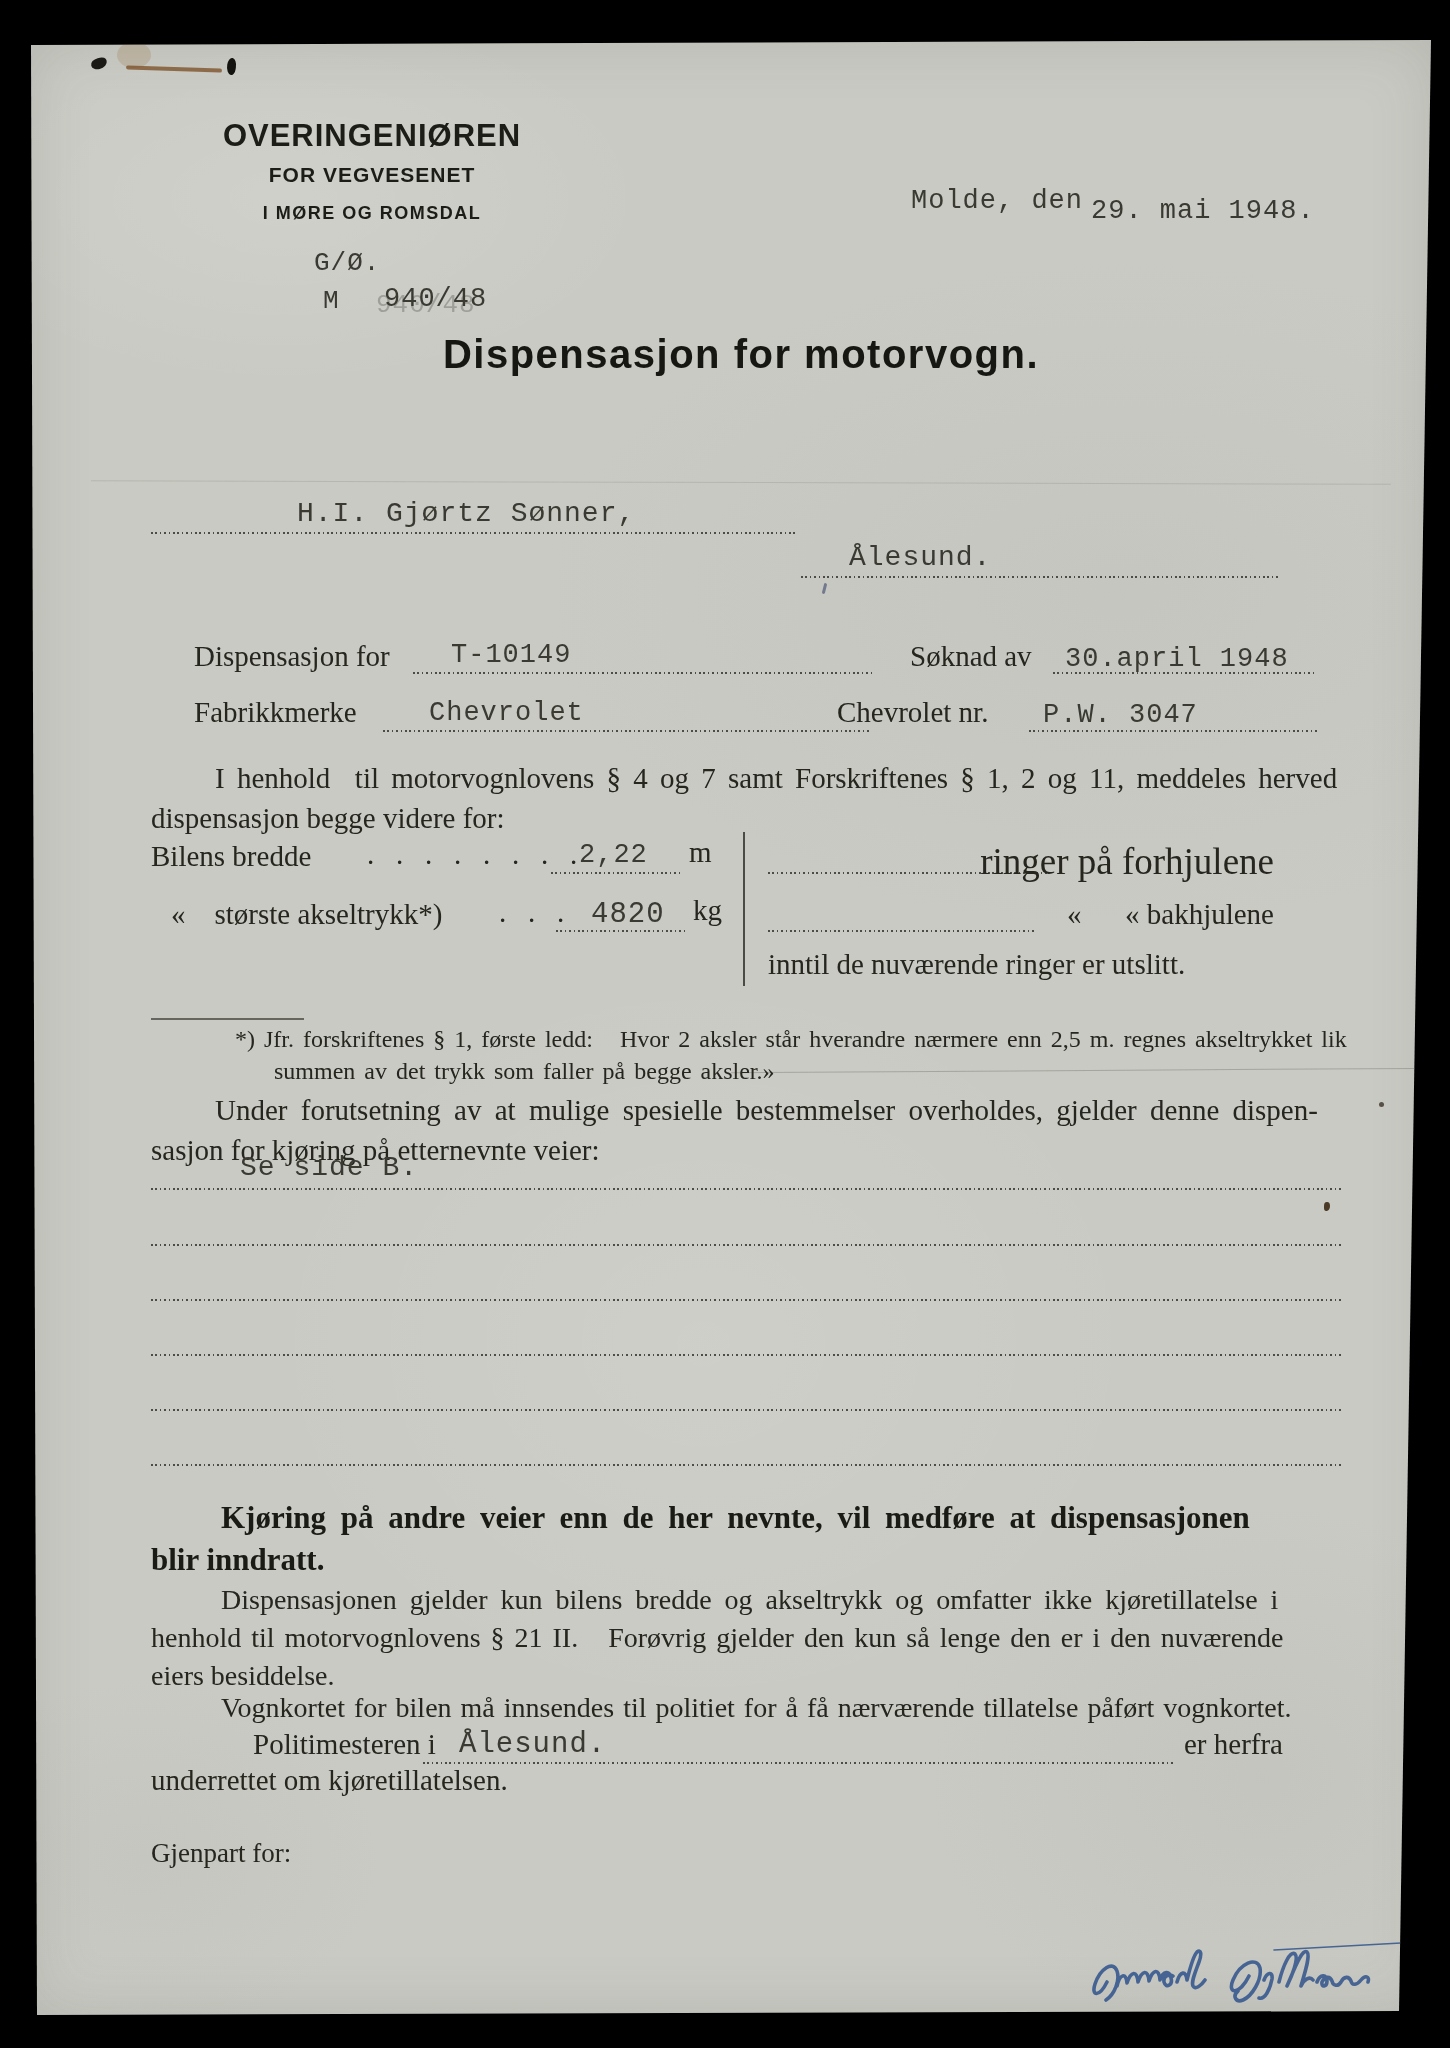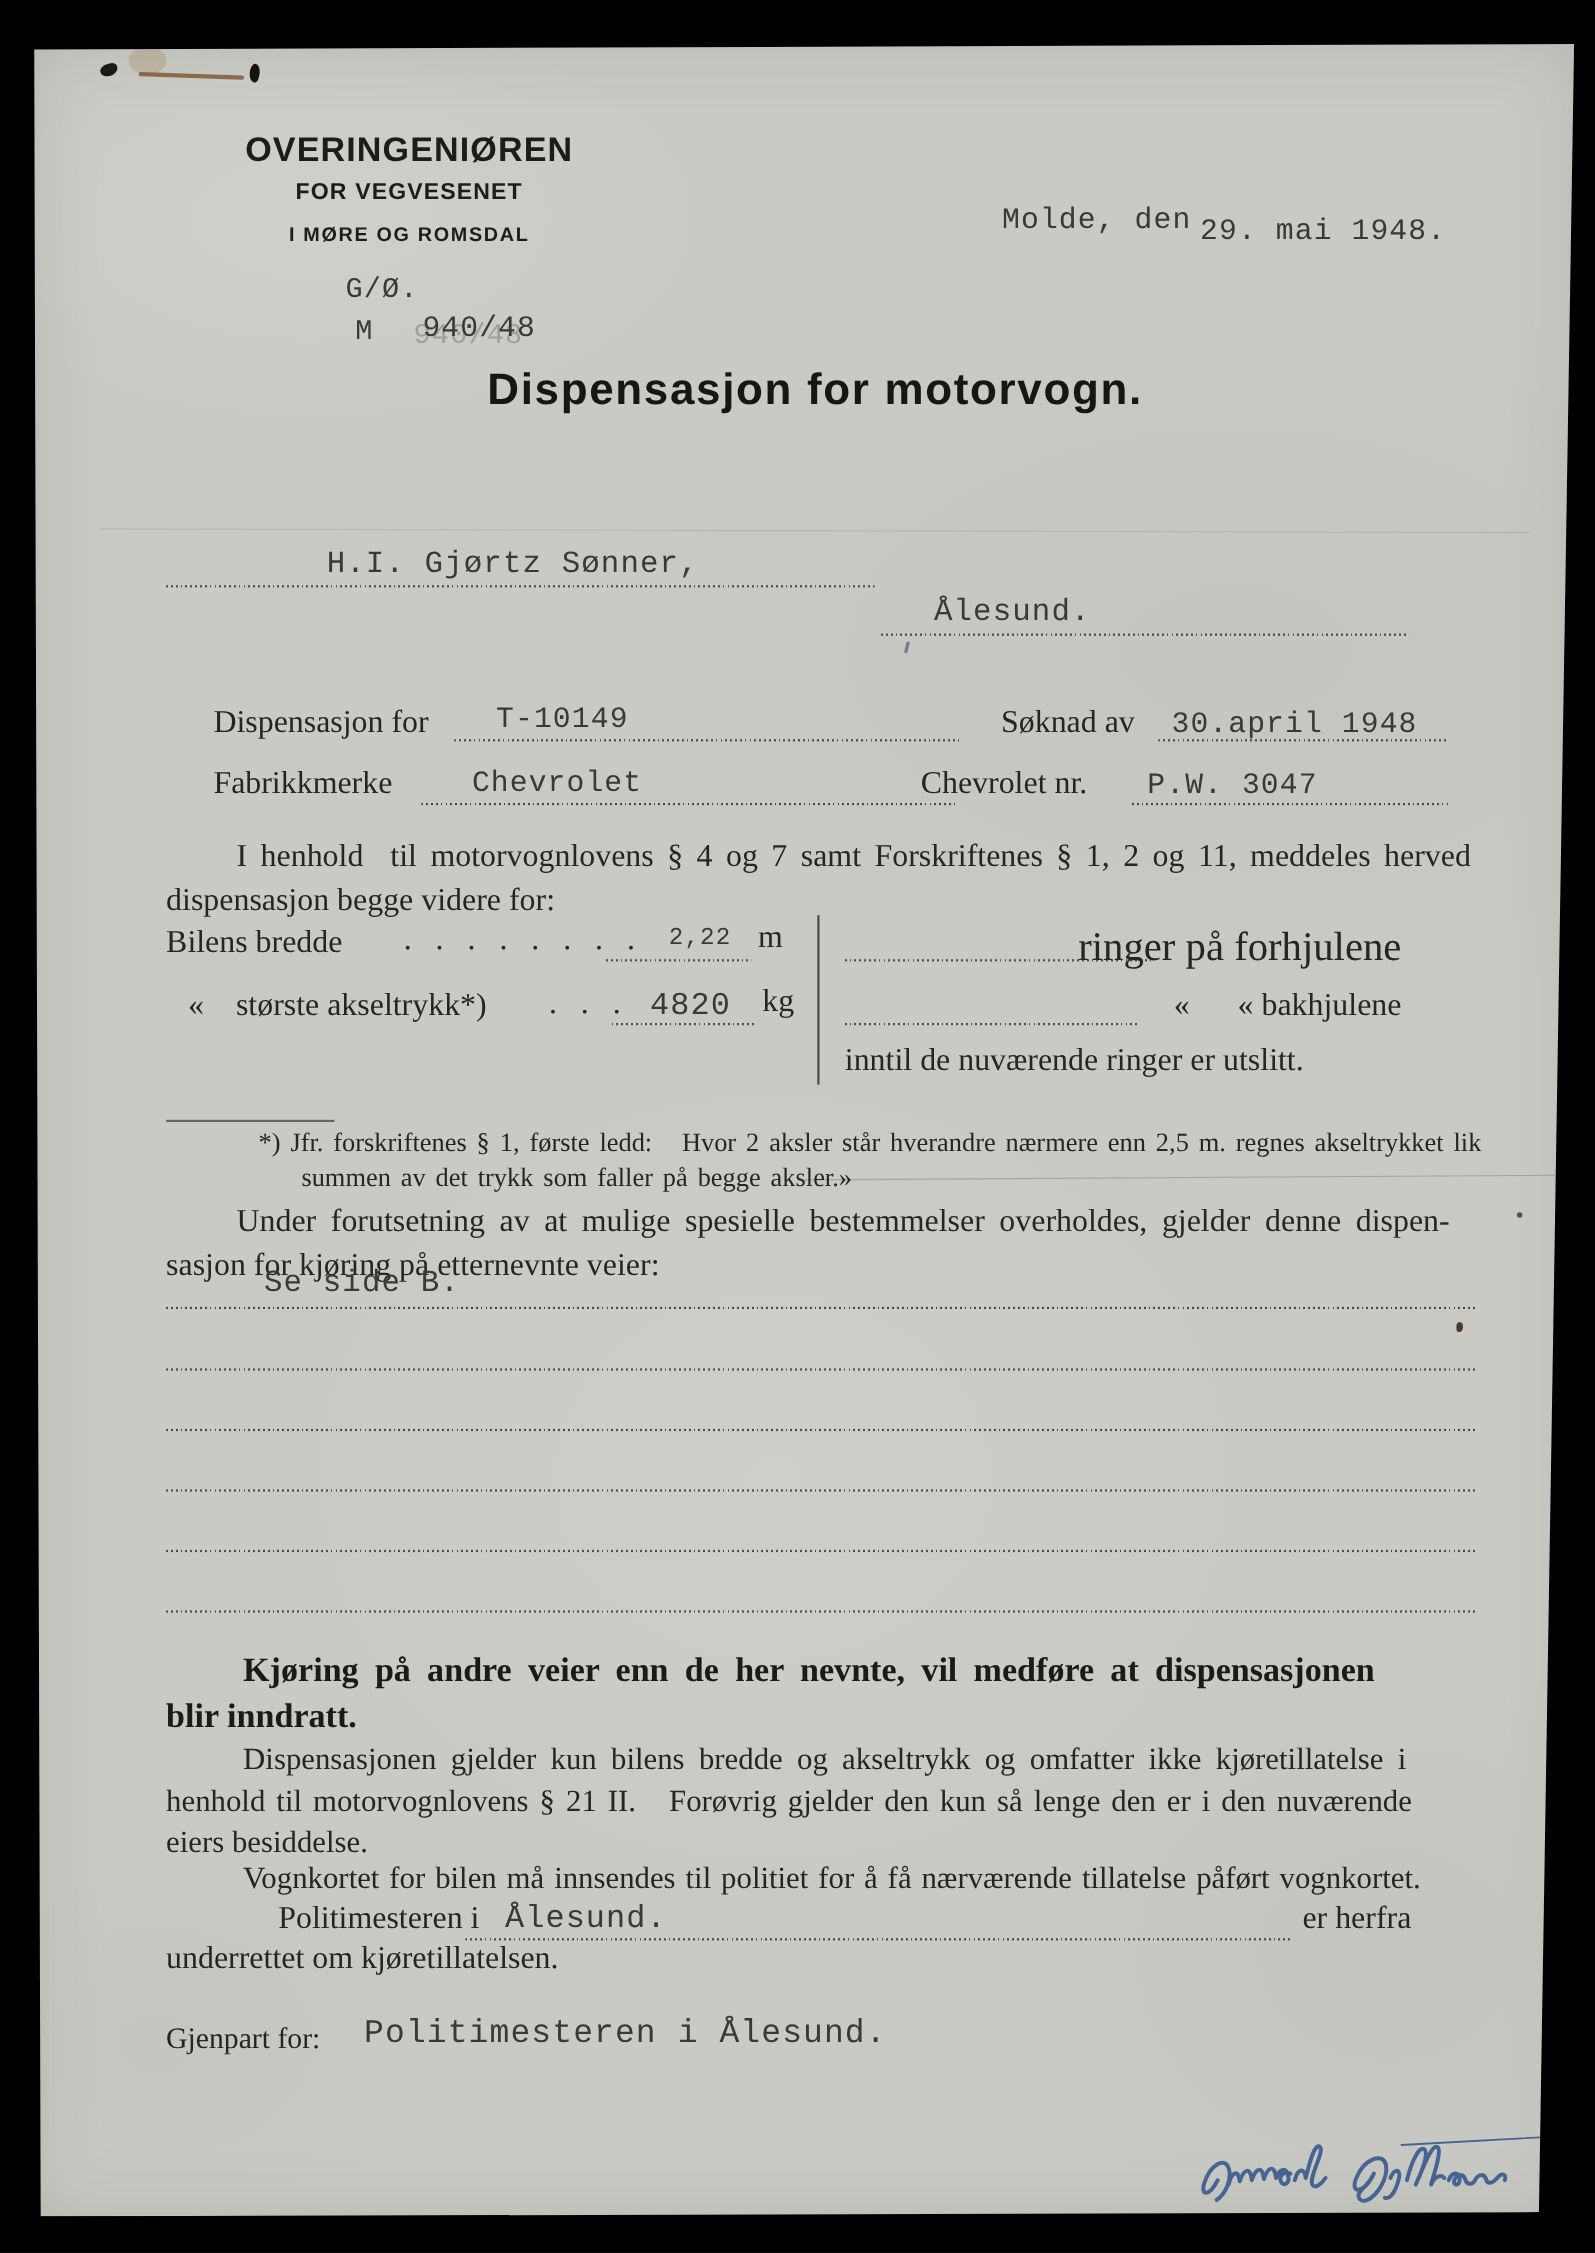--- a/index.html
+++ b/index.html
@@ -73,21 +73,21 @@
   <div class="serif t abs" style="left:806px;top:656px;font-size:29px;">Chevrolet nr.</div>
   <div class="dotline" style="left:998px;top:690px;width:288px;"></div>
   <div class="typed t abs" style="left:1012px;top:660px;font-size:27px;">P.W. 3047</div>
 
   <div class="serif t abs" style="left:184px;top:722px;font-size:29px;word-spacing:5px;">I henhold  til motorvognlovens § 4 og 7 samt Forskriftenes § 1, 2 og 11, meddeles herved</div>
   <div class="serif t abs" style="left:120px;top:762px;font-size:29px;">dispensasjon begge videre for:</div>
 
   <div class="serif t abs" style="left:120px;top:800px;font-size:29px;">Bilens bredde</div>
   <div class="serif t abs" style="left:336px;top:798px;font-size:29px;">.   .   .   .   .   .   .   .</div>
   <div class="dotline" style="left:520px;top:832px;width:132px;"></div>
-  <div class="typed t abs" style="left:577px;top:800px;font-size:22px;">2,22</div>
+  <div class="typed t abs" style="left:548px;top:800px;font-size:27px;">2,22</div>
   <div class="serif t abs" style="left:658px;top:796px;font-size:29px;">m</div>
 
   <div class="serif t abs" style="left:140px;top:858px;font-size:29px;">«    største akseltrykk*)</div>
   <div class="serif t abs" style="left:468px;top:856px;font-size:29px;">.   .   .</div>
   <div class="dotline" style="left:525px;top:890px;width:132px;"></div>
   <div class="typed t abs" style="left:560px;top:858px;font-size:29px;">4820</div>
   <div class="serif t abs" style="left:662px;top:854px;font-size:29px;">kg</div>
 
   <div class="abs" style="left:712px;top:792px;width:2px;height:154px;background:rgba(42,42,36,.8);"></div>
 
@@ -123,21 +123,20 @@
   <div class="serif t abs" style="left:120px;top:1620px;font-size:28px;">eiers besiddelse.</div>
   <div class="serif t abs" style="left:190px;top:1652px;font-size:28px;word-spacing:2px;">Vognkortet for bilen må innsendes til politiet for å få nærværende tillatelse påført vognkortet.</div>
 
   <div class="serif t abs" style="left:190px;top:1688px;font-size:29px;margin-left:32px;">Politimesteren i</div>
   <div class="dotline" style="left:392px;top:1722px;width:752px;"></div>
   <div class="typed t abs" style="left:428px;top:1688px;font-size:29px;">Ålesund.</div>
   <div class="serif t abs" style="left:1153px;top:1688px;font-size:29px;">er herfra</div>
   <div class="serif t abs" style="left:120px;top:1724px;font-size:29px;">underrettet om kjøretillatelsen.</div>
 
   <div class="serif t abs" style="left:120px;top:1798px;font-size:27px;">Gjenpart for:</div>
-  <div class="typed t abs" style="left:300px;top:1792px;font-size:30px;">Politimesteren i Ålesund.</div>
 
   <svg class="abs" style="left:1058px;top:1898px;" width="330" height="70" viewBox="0 0 330 70">
     <g fill="none" stroke="#3c5c90" stroke-width="3.6" stroke-linecap="round" stroke-linejoin="round" opacity="0.92">
       <path d="M18,44 C10,60 2,58 6,46 C11,31 24,22 28,33 C31,42 26,56 17,62
         M28,48 C31,36 37,34 38,45 C42,33 48,32 49,44 C53,32 59,31 60,43 C64,31 70,30 71,42
         C74,33 81,32 82,40 C84,47 77,51 75,44 C74,38 80,36 84,38
         M88,44 C91,33 97,32 98,42 C101,30 104,18 108,14 C112,11 113,16 110,24 C106,35 102,44 104,48 C106,52 112,48 116,42"></path>
       <path d="M160,38 C150,58 138,56 144,42 C151,25 168,18 171,30 C173,42 163,58 154,62 C147,65 143,58 149,53
         M175,42 C178,34 184,33 183,41 C181,51 176,62 170,60
         M190,44 C194,28 201,12 206,16 C210,20 203,38 198,48 C205,32 213,10 218,14 C222,18 214,40 212,48 C215,41 221,38 224,42

